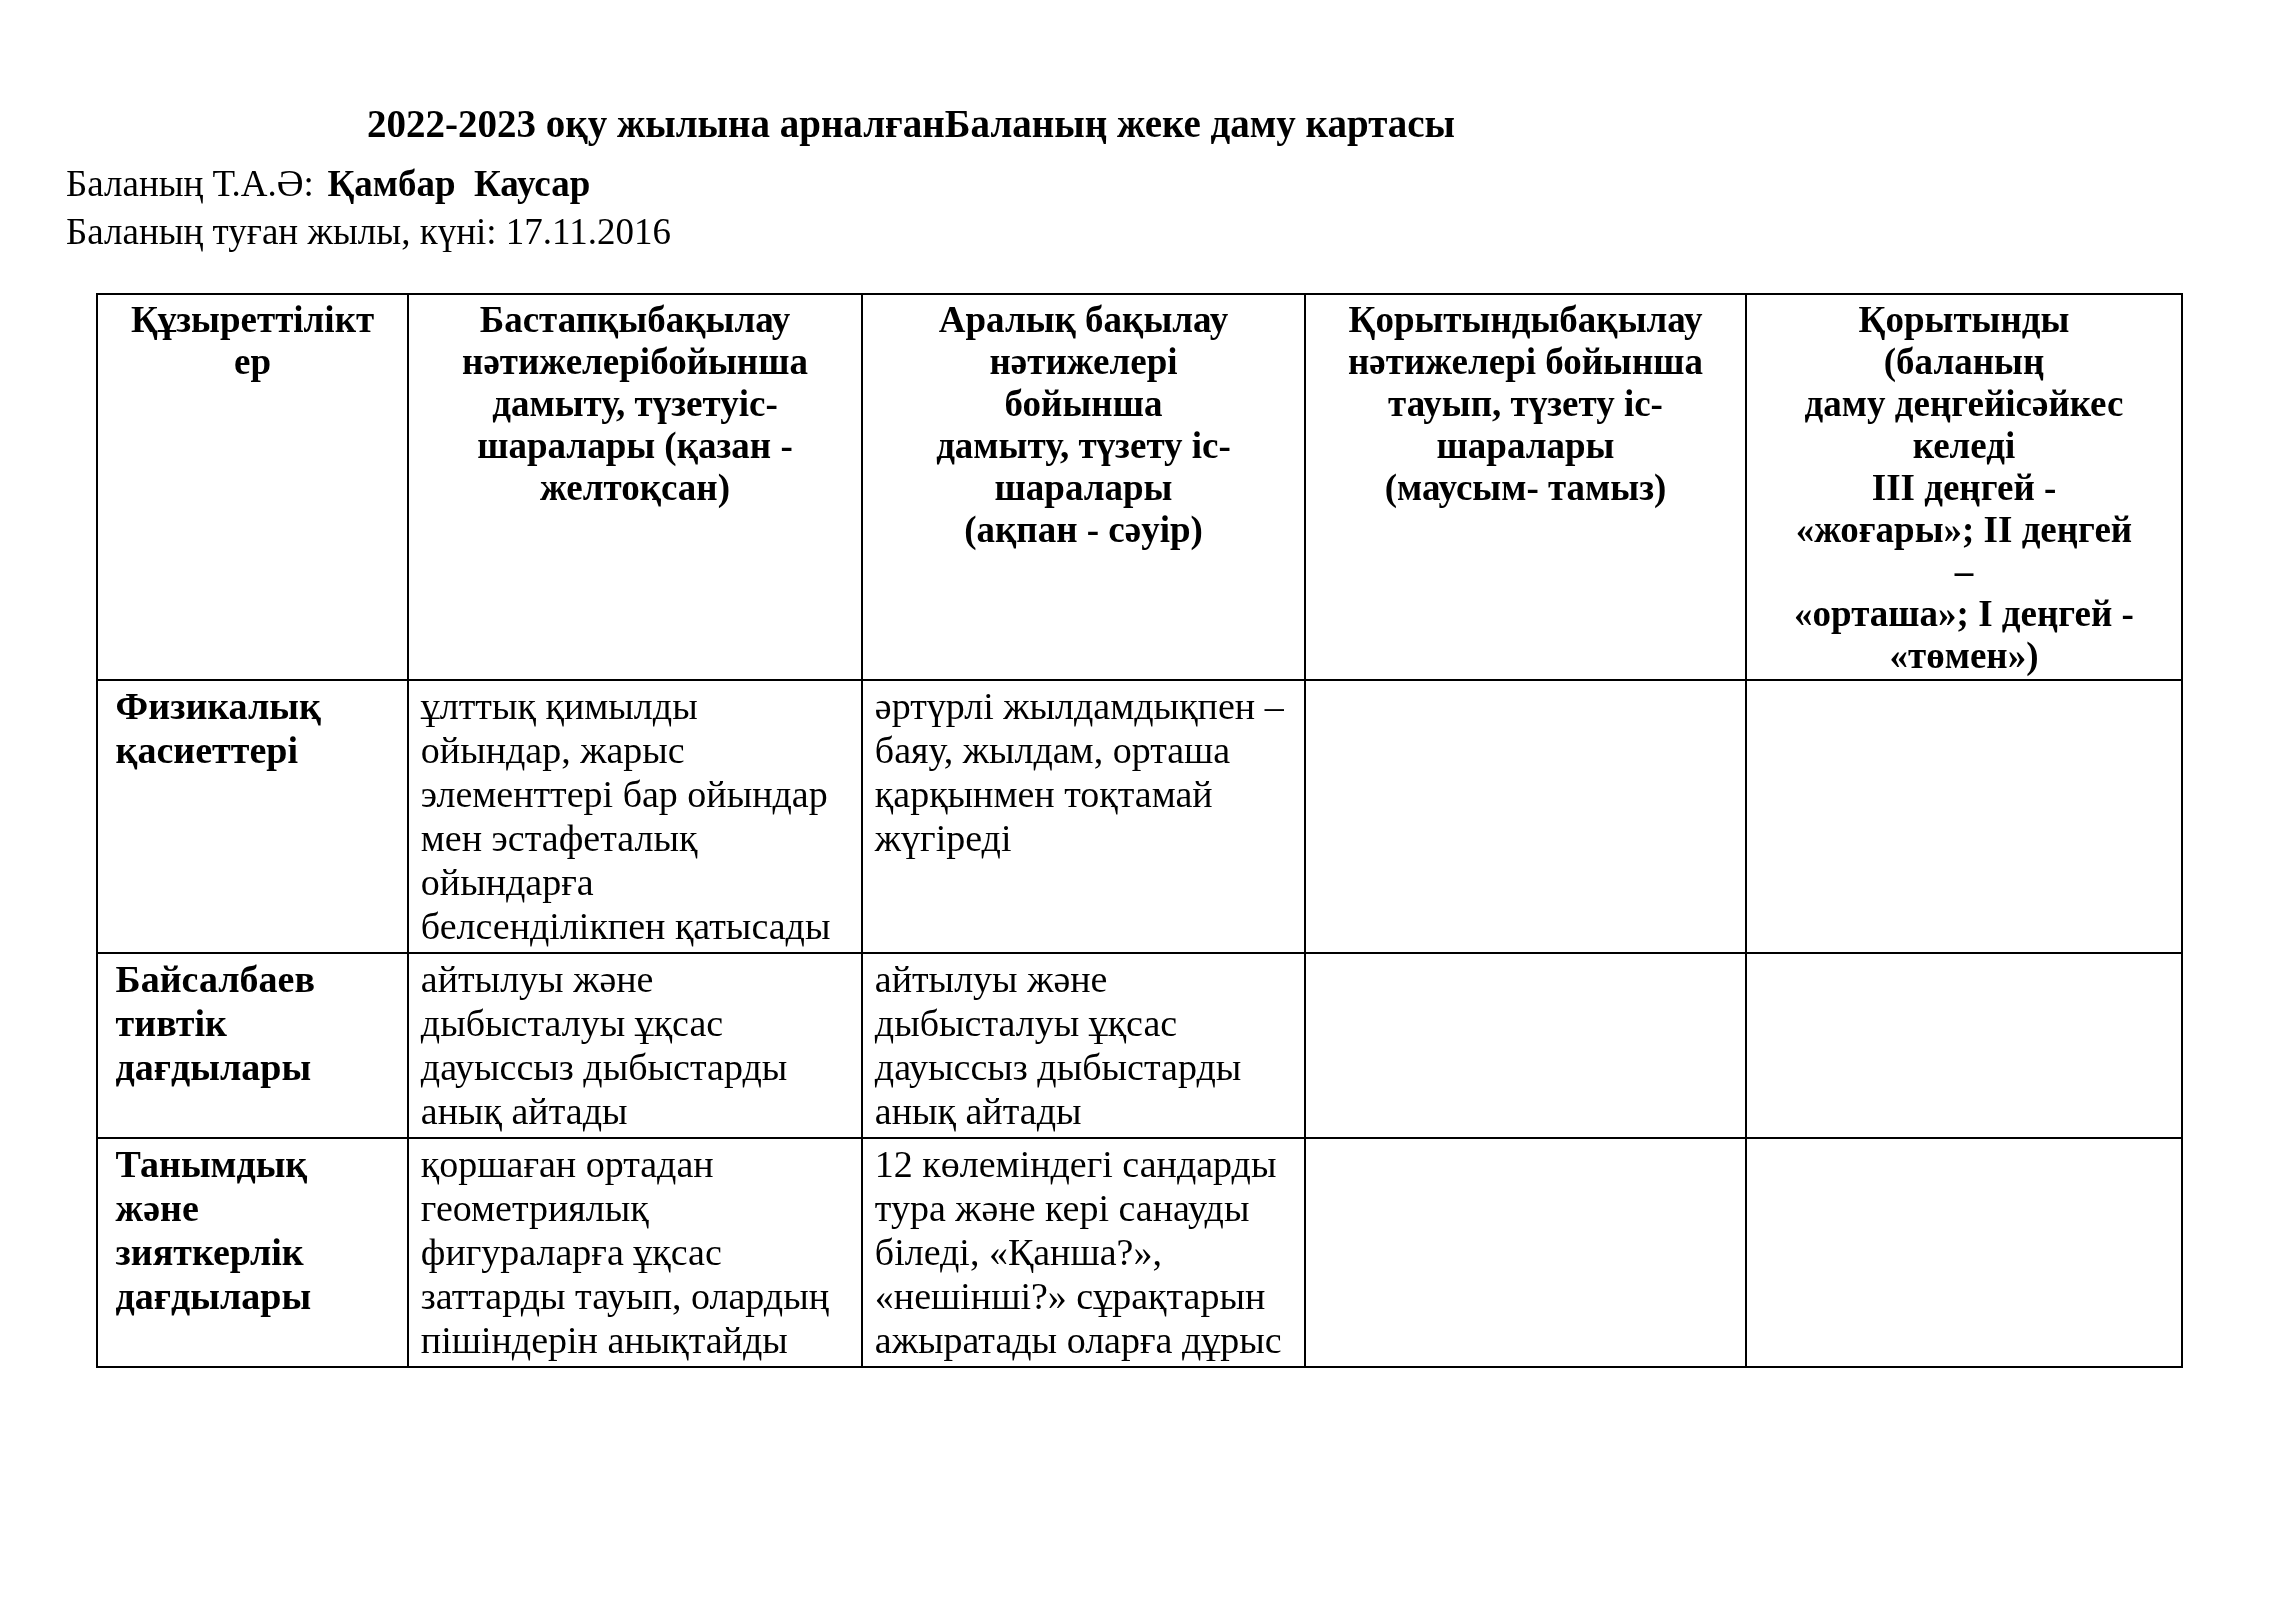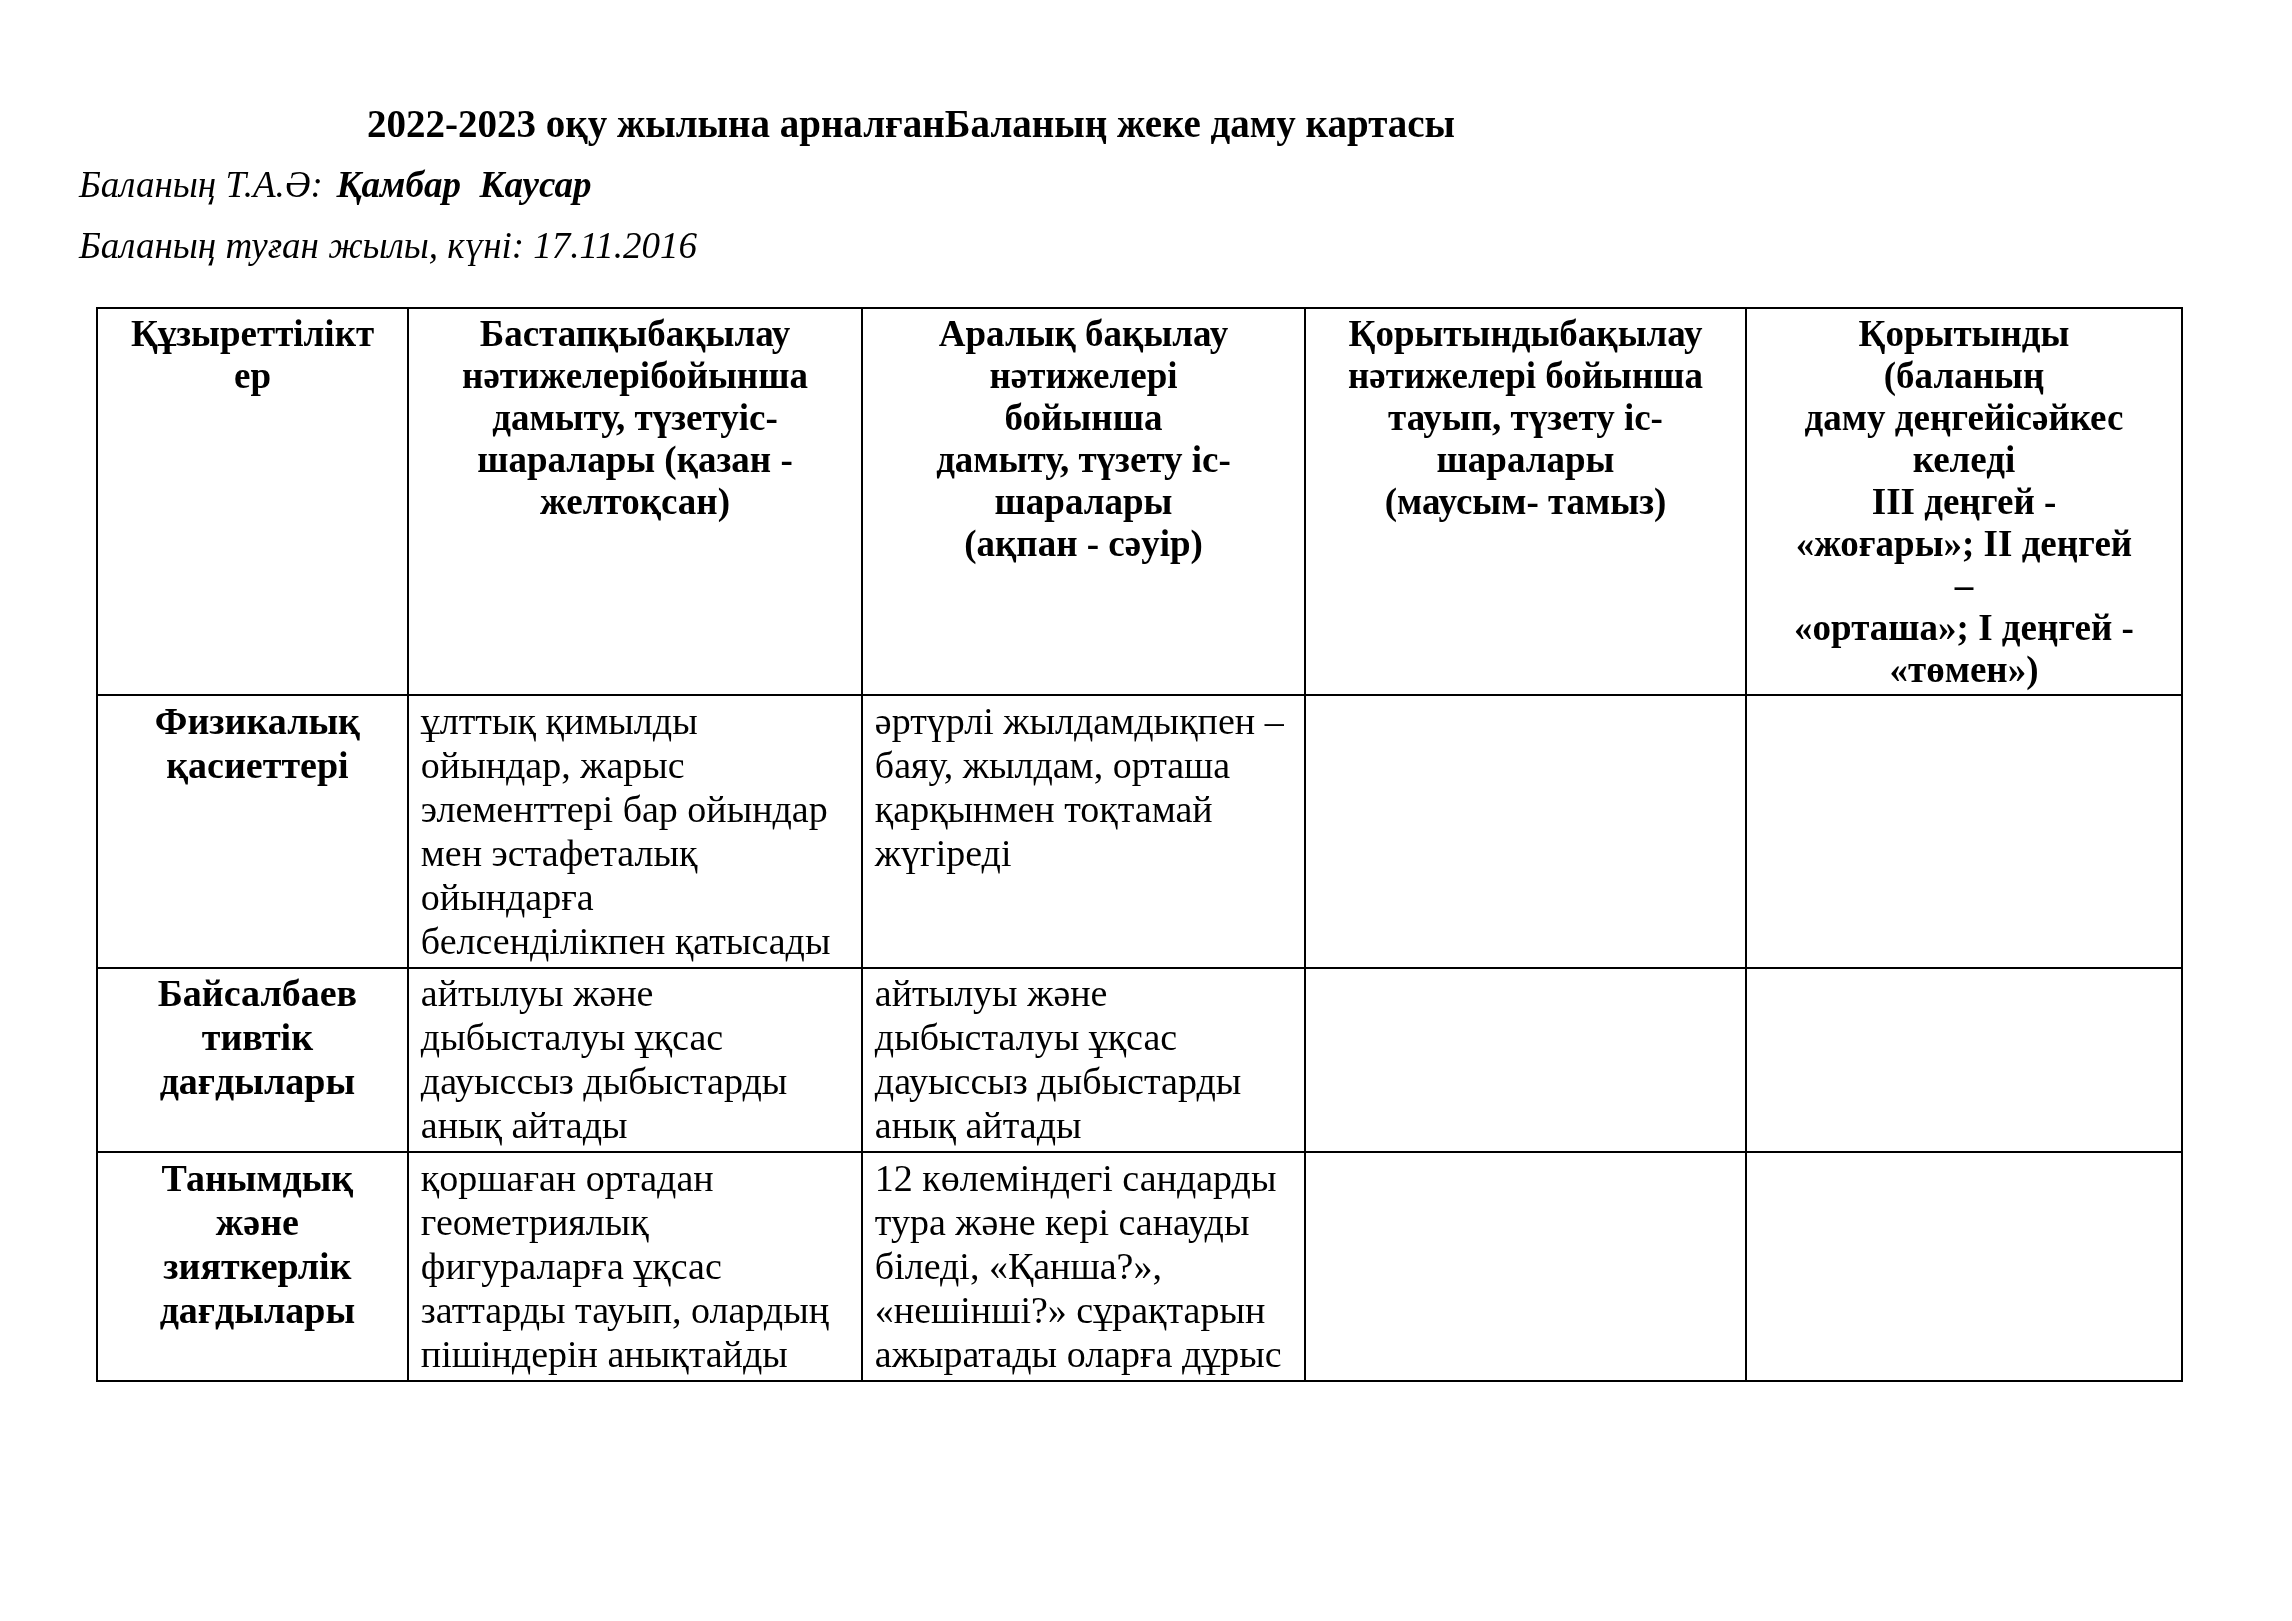--- a/index.html
+++ b/index.html
@@ -21,25 +21,24 @@
     padding: 101px 59px 0 62px;
   }
   .doc-title {
     margin: 0 0 15.7px 0;
     text-align: center;
     font-size: 39px;
     font-weight: bold;
     line-height: 45px;
   }
   .info-line {
-    margin: 17px;
+    margin: 4px;
     font-size: 37px;
     line-height: 44px;
     white-space: pre;
-    font-style: italic;
   }
   .name-value {
     font-weight: bold;
     margin-left: 13.7px;
   }
   table.dev-table {
     margin: 39px 0 0 34px;
     border-collapse: collapse;
     table-layout: fixed;
     width: 2085px;
@@ -60,21 +59,20 @@
   }
   td.body-cell {
     font-size: 38px;
     line-height: 44px;
     text-align: left;
     padding: 2.9px 7.8px 3.9px 11.8px;
   }
   td.competency-cell {
     font-weight: bold;
     padding-left: 17.6px;
-    text-align: center;
   }
   tr.header-row   { height: 386px; }
   tr.row-physical { height: 272px; }
   tr.row-comm     { height: 184px; }
   tr.row-cognitive{ height: 228px; padding-left: 11px; }
 </style>
 </head>
 <body>
 
 <div class="page">

